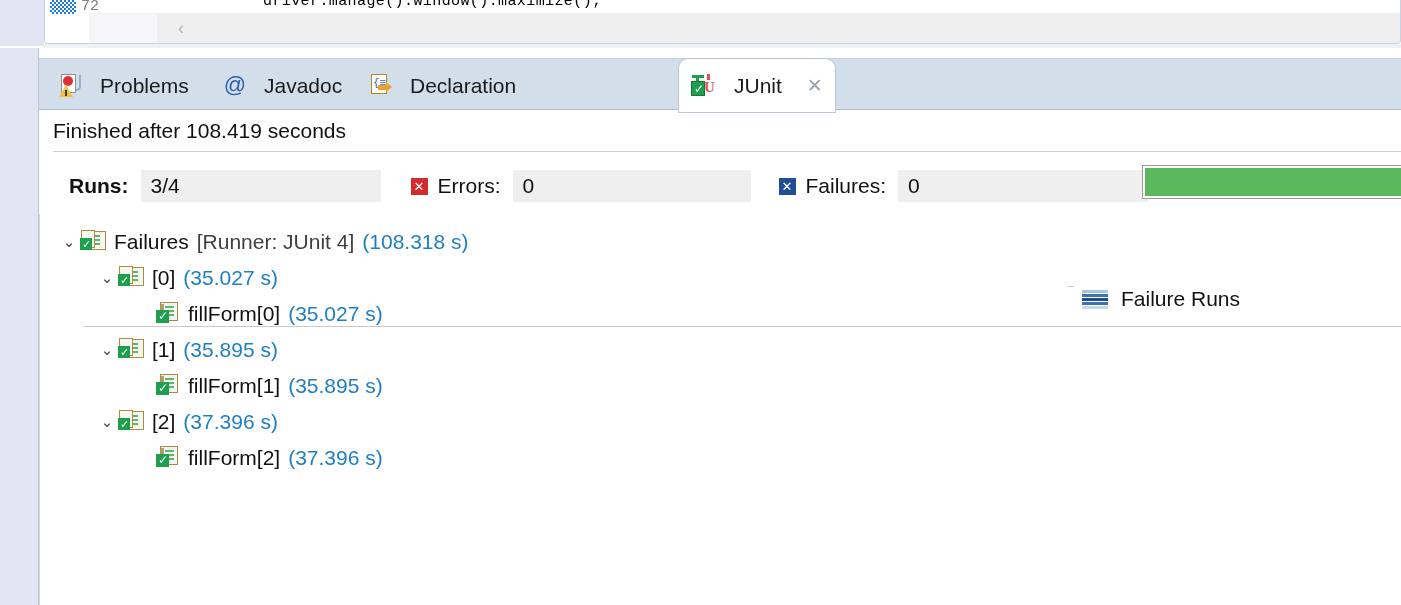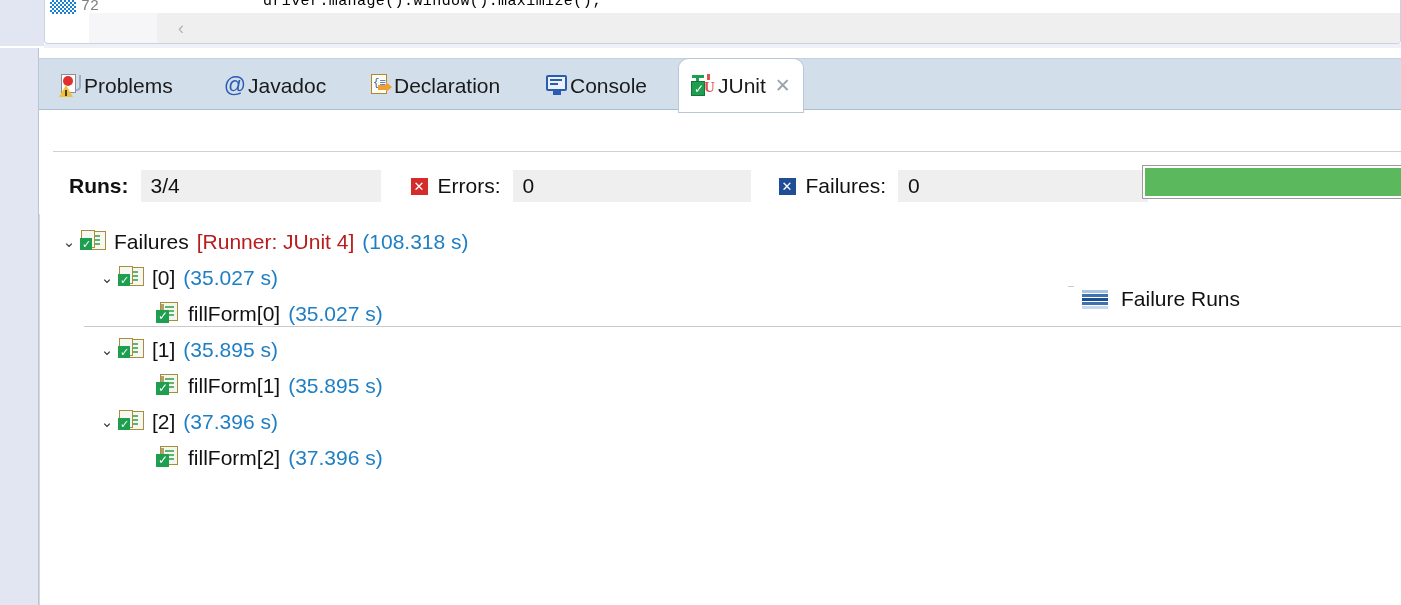--- a/index.html
+++ b/index.html
@@ -36,21 +36,21 @@
 
   
   .view { position: absolute; left: 0; top: 48px; width: 1401px; height: 557px; }
   .perspective-band { position: absolute; left: 0; top: 0; width: 38px; height: 557px; background: #e2e6f3; }
   .view-frame { position: absolute; left: 38px; top: 0; width: 1363px; height: 557px;
     background: #ffffff; border-left: 1px solid #b9c4d6; }
 
   
   .tabstrip { position: absolute; left: 0; top: 10px; width: 1363px; height: 52px;
     background: #d2dfeb; border-top: 1px solid #c3d1e0; border-bottom: 1px solid #a9bed3; }
-  .tab { position: absolute; top: 0; height: 52px; display: flex; align-items: center; gap: 1px;
+  .tab { position: absolute; top: 0; height: 52px; display: flex; align-items: center; gap: 17px;
     padding: 0 12px; font-size: 21px; color: #1a1a1a; white-space: nowrap; }
   .tab.active { background: #ffffff; border-radius: 9px 9px 0 0; height: 53px;
     box-shadow: 0 0 0 1px #b9c8d8; }
   .tab-label { line-height: 1; }
   .tab-close { margin-left: 8px; color: #9aa4ae; font-size: 19px; font-weight: 300; }
 
   .ico { display: inline-block; position: relative; }
 
   
   .ico-problems { width: 24px; height: 24px; }
@@ -127,21 +127,21 @@
   .ico-trace i:nth-child(2) { top: 5px;  background: #3f72b0; }
   .ico-trace i:nth-child(3) { top: 9px;  background: #1c4f8f; }
   .ico-trace i:nth-child(4) { top: 13px; background: #3f72b0; }
   .ico-trace i:nth-child(5) { top: 17px; background: #c5d8ee; }
 
   
   .row { position: absolute; height: 31px; display: flex; align-items: center; white-space: nowrap; }
   .twisty { width: 22px; text-align: center; color: #3b3b3b; font-size: 15px; }
   .twisty-spacer { width: 22px; }
   .node-text { font-size: 21px; color: #111; margin-left: 7px; }
-  .node-runner { font-size: 21px; color: #b91c1c; margin-left: 8px; }
+  .node-runner { font-size: 21px; color: #404040; margin-left: 8px; }
   .node-time { font-size: 21px; color: #1e7fc4; margin-left: 8px; }
   .row.selected .sel-bg { position: absolute; left: 0; right: 0; top: 0; bottom: 0; background: #cfe4f7; z-index: -1; }
 
   
   .ico-suite { width: 27px; height: 24px; }
   .ico-suite .backpg { position: absolute; left: 10px; top: 1px; width: 16px; height: 19px;
     background: #f4f7f2; border: 1px solid #a98c3c; }
   .ico-suite .bl1 { position: absolute; left: 13px; top: 5px; width: 7px; height: 2px; background: #63b36d; }
   .ico-suite .bl2 { position: absolute; left: 13px; top: 9px; width: 7px; height: 2px; background: #63b36d; }
   .ico-suite .bl3 { position: absolute; left: 13px; top: 13px; width: 7px; height: 2px; background: #63b36d; }
@@ -204,44 +204,38 @@
         <div class="tab" style="left:318px;">
           <span class="ico ico-decl">
             <span class="pg"></span>
               <span class="br">{≡</span>
               <span class="arw"></span>
               <span class="arwh"></span>
           </span>
           <span class="tab-label">Declaration</span>
         </div>
 
-        <div class="tab" style="left:494px;">
-          <span class="ico ico-console">
-            <span class="scr"></span>
-              <span class="ln1"></span>
-              <span class="ln2"></span>
-              <span class="std"></span>
-          </span>
-          <span class="tab-label">Console</span>
-        </div>
 
         <div class="tab active" style="left:640px;">
           <span class="ico ico-junit">
             <span class="gbar"></span>
               <span class="gstem"></span>
             <span class="gb"></span>
               <span class="gchk">✓</span>
             <span class="ustem"></span>
               <span class="u">U</span>
           </span>
           <span class="tab-label">JUnit</span>
           <span class="tab-close">✕</span>
         </div>
       </div>
 
+      <div class="statusline">
+        <span>Finished after 108.419 seconds</span>
+      </div>
       <div class="statusline-sep"></div>
 
       <div class="counters">
         <span class="c-label" style="margin-left:16px;font-weight:bold;">Runs:</span>
         <span class="c-field" style="width:240px; margin-left:12px;">3/4</span>
 
         <span class="sq err" style="margin-left:30px;">
           <span class="x">✕</span>
         </span>
         <span class="c-label" style="margin-left:10px;">Errors:</span>

